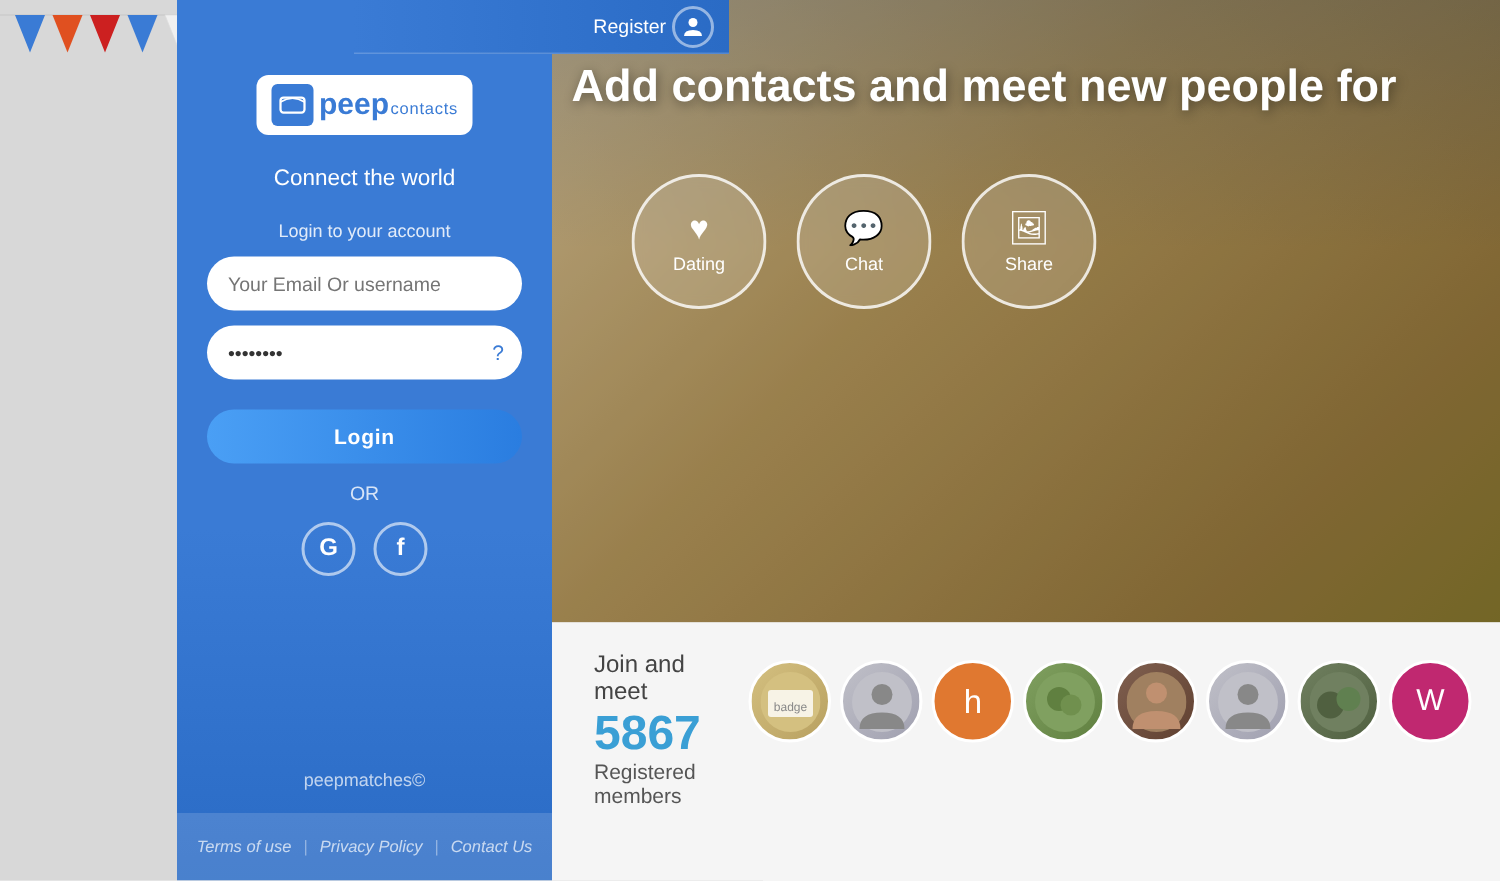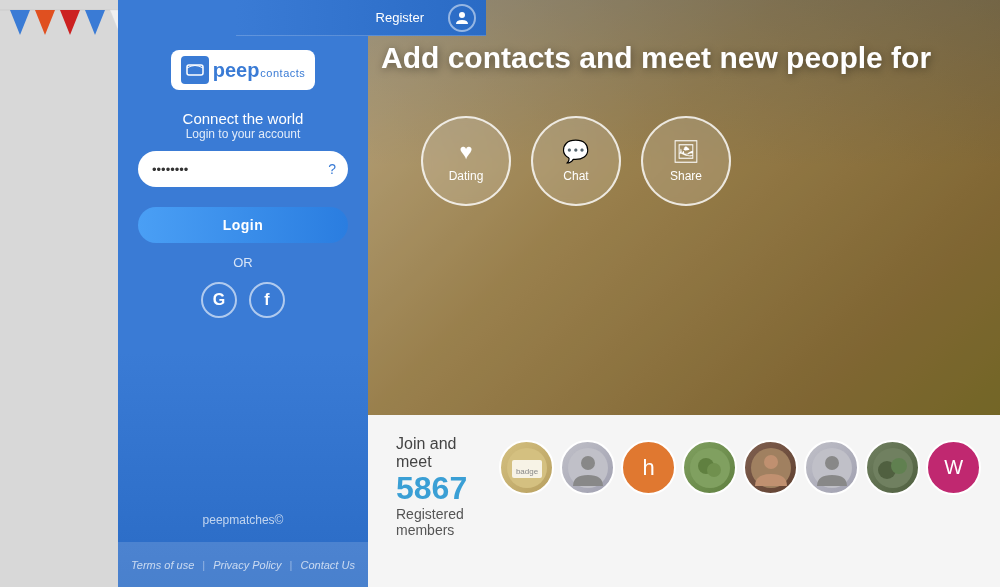--- a/index.html
+++ b/index.html
@@ -38,21 +38,21 @@
       align-items: center;
       justify-content: flex-end;
       padding-right: 10px;
       z-index: 11;
       border-bottom: 1px solid rgba(255,255,255,0.2);
     }
 
     .top-bar-register {
       display: flex;
       align-items: center;
-      gap: 24px;
+      gap: 4px;
       color: white;
       font-size: 13px;
     }
 
     .top-bar-icon {
       width: 28px;
       height: 28px;
       border-radius: 50%;
       border: 2px solid rgba(255,255,255,0.5);
       display: flex;
@@ -88,20 +88,21 @@
       align-items: center;
       justify-content: center;
       color: white;
       font-size: 16px;
     }
 
     .tagline {
       color: white;
       font-size: 15px;
       margin-top: 16px;
+      margin-bottom: 20px;
       text-align: right;
     }
 
     .form-area {
       width: 100%;
       padding: 0 20px;
     }
 
     .form-label {
       color: rgba(255,255,255,0.85);
@@ -438,20 +439,21 @@
         </div>
       </div>
     </div>
   </div>
 
   <div class="tagline">Connect the world</div>
 
   <div class="form-area">
     <div class="form-label">Login to your account</div>
     
+    <input class="input-field" type="text" placeholder="Your Email Or username" style="">
 
     <div class="password-wrapper">
       <input type="password" value="••••••••" style="">
       <span class="eye-icon">?</span>
     </div>
 
     <br>
     <button class="login-btn">Login</button>
 
     <div class="or-text">OR</div>

